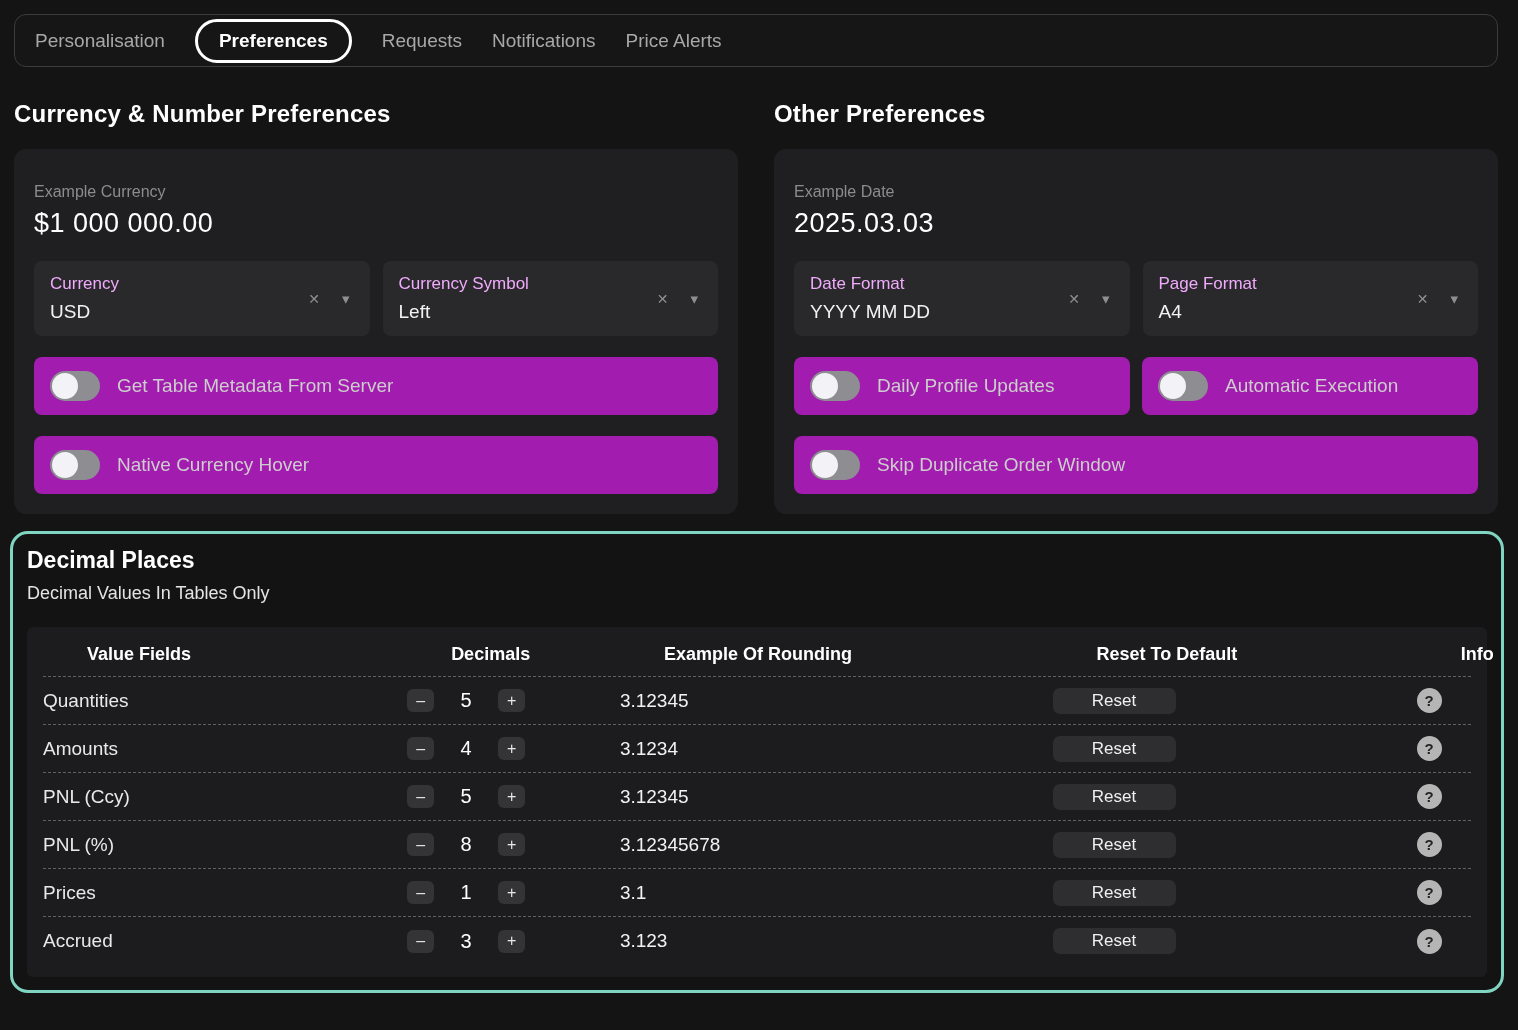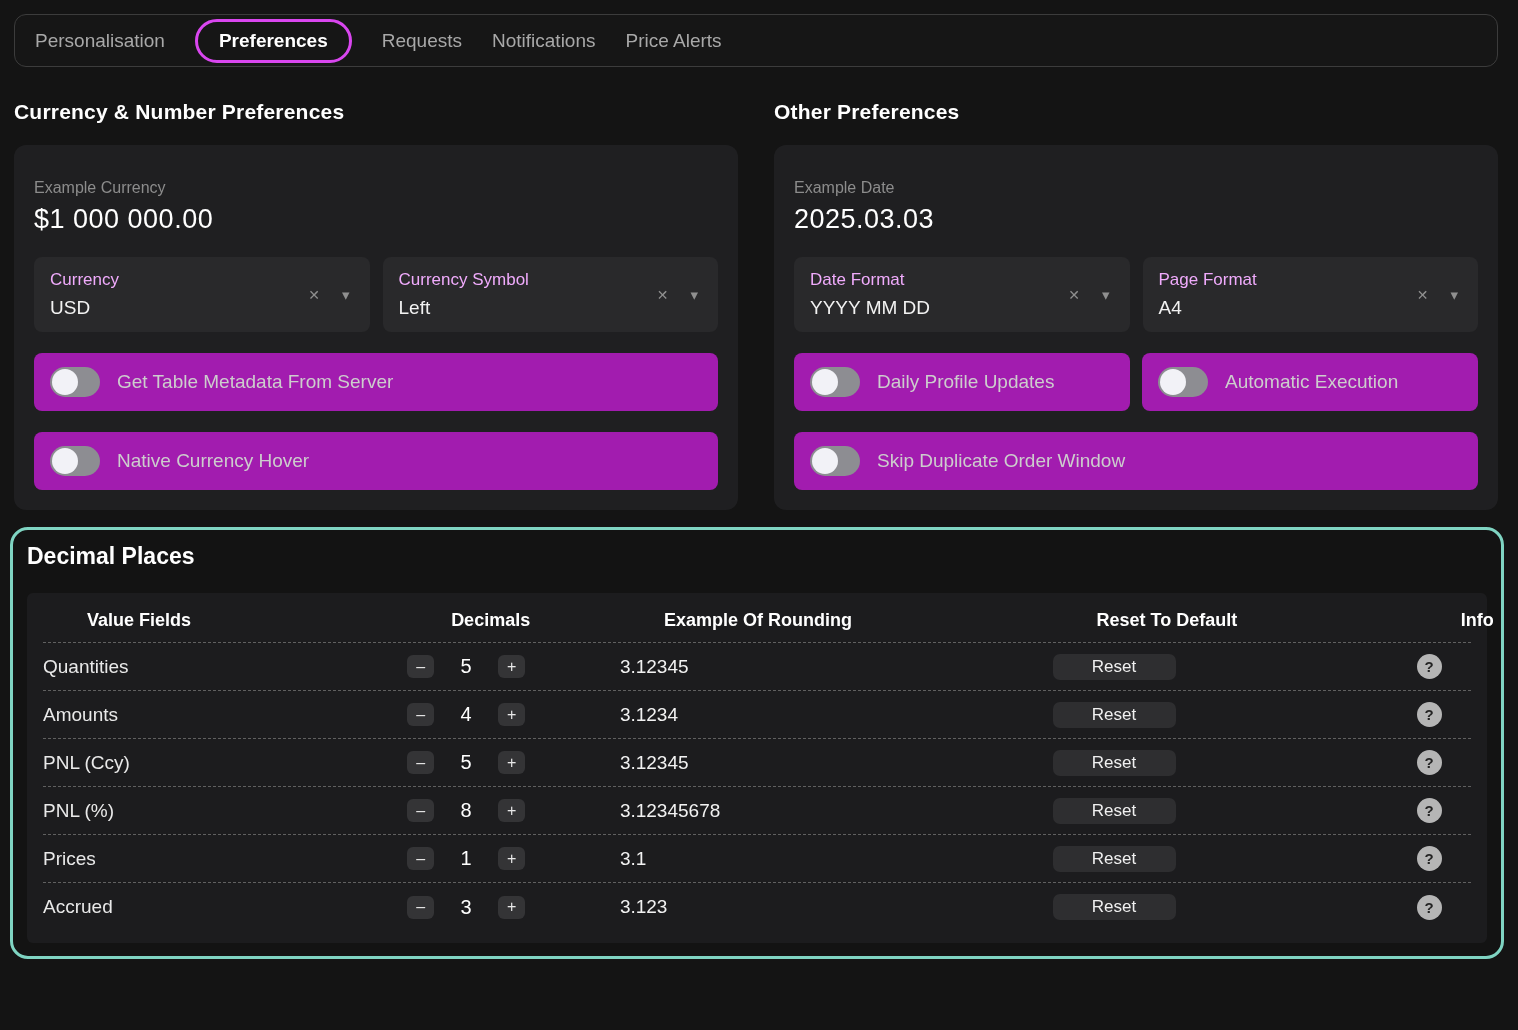--- a/index.html
+++ b/index.html
@@ -26,34 +26,34 @@
   .tab {
     color: #a8a8a8;
     font-size: 19px;
     padding: 8px 0;
     cursor: pointer;
     white-space: nowrap;
   }
   .tab.active {
     color: #ffffff;
     font-weight: bold;
-    border: 3px solid #d946ef;
+    border: 3px solid #ffffff;
     border-radius: 24px;
     padding: 8px 21px;
   }
 
   
   .columns {
     display: grid;
     grid-template-columns: 1fr 1fr;
     column-gap: 36px;
     margin-top: 33px;
   }
   .section-title {
-    font-size: 21px;
+    font-size: 24px;
     font-weight: bold;
     color: #ffffff;
     letter-spacing: 0.2px;
   }
   .card {
     margin-top: 21px;
     background: #1f1f21;
     border-radius: 12px;
     padding: 20px;
   }
@@ -302,20 +302,21 @@
               <div class="knob"></div>
             </div>
           <span class="toggle-label">Skip Duplicate Order Window</span>
         </div>
       </div>
     </section>
   </div>
 
   <section class="decimal-section">
     <h2 class="decimal-title">Decimal Places</h2>
+    <div class="decimal-subtitle">Decimal Values In Tables Only</div>
 
     <div class="table-card">
       <div class="trow thead">
         <div class="hcell">Value Fields</div>
         <div class="hcell">Decimals</div>
         <div class="hcell">Example Of Rounding</div>
         <div class="hcell">Reset To Default</div>
         <div class="hcell">Info</div>
       </div>
 

